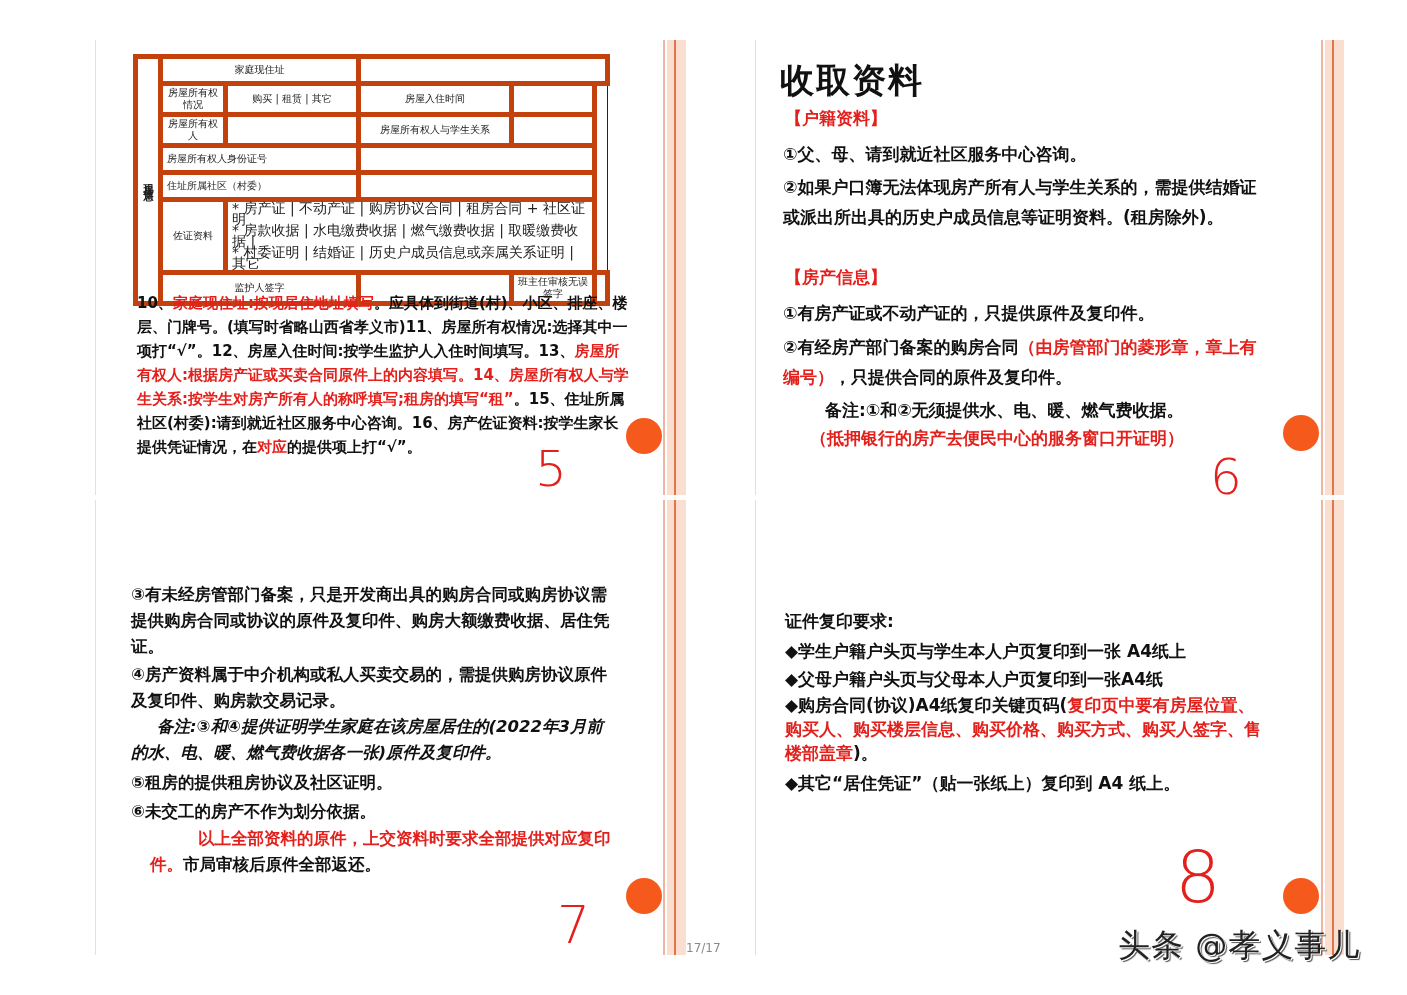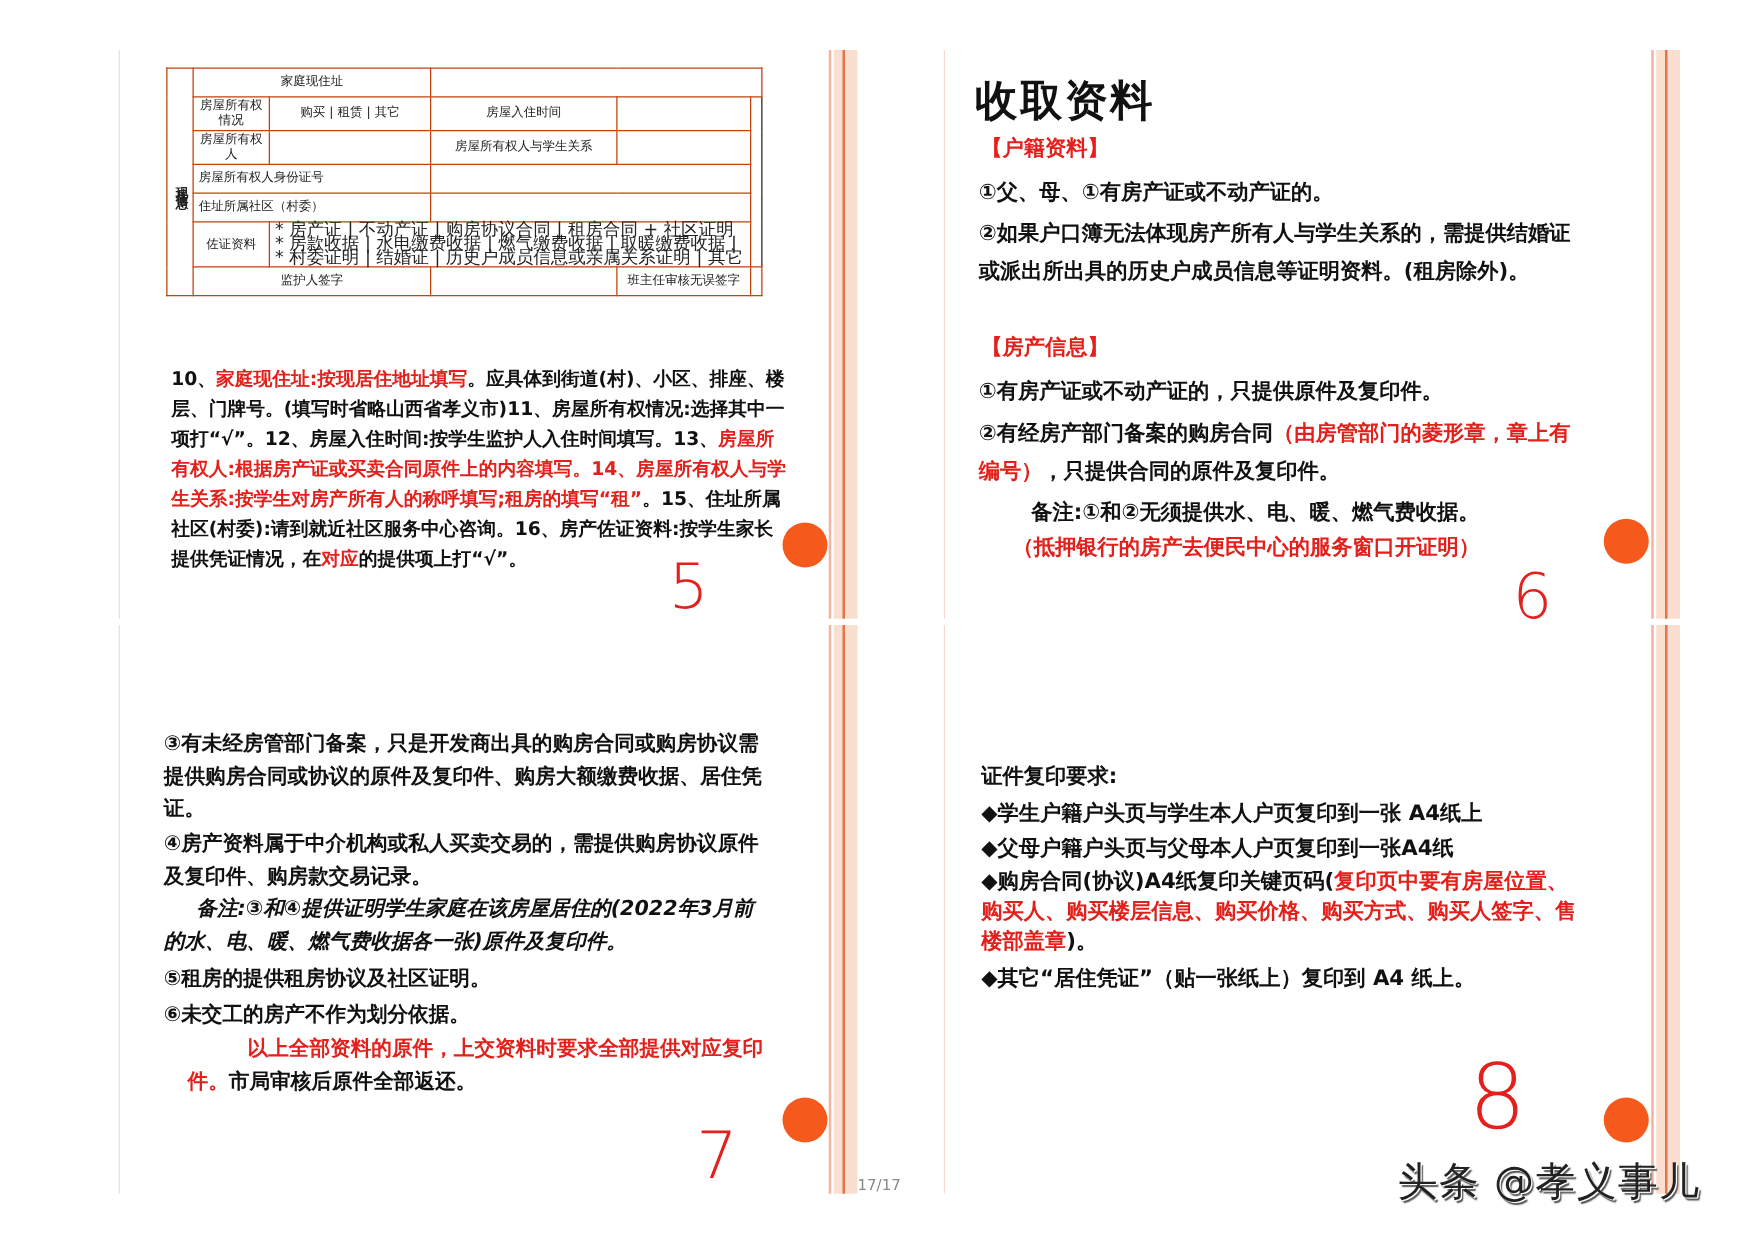--- a/index.html
+++ b/index.html
@@ -12,21 +12,21 @@
   .stripe{position:absolute;top:0;height:100%;}
   .stripe .band{position:absolute;top:0;height:100%;width:19px;left:4px;background:rgba(240,160,120,0.35);}
   .stripe .thin{position:absolute;top:0;height:100%;width:2px;background:rgba(230,120,80,0.55);}
   .stripe .core{position:absolute;top:0;height:100%;width:2px;left:11px;background:rgba(220,90,40,0.8);}
   .leftline{position:absolute;top:0;height:100%;width:1px;background:rgba(230,150,120,0.35);}
   .dot{position:absolute;width:36px;height:36px;border-radius:50%;background:#f55a1c;}
   .num{position:absolute;color:#e3201b;font-family:"DejaVu Sans",sans-serif;font-weight:300;}
   .red{color:#e3201b;}
   
   .form{position:absolute;left:38px;top:14px;width:477px;border:1.5px solid #222;border-collapse:collapse;font-size:10px;color:#222;}
-  .form td{border:1px solid #c2410c;padding:1px 4px;text-align:center;line-height:12px;height:20px;}
+  .form td{border:5px solid #c2410c;padding:1px 4px;text-align:center;line-height:12px;height:20px;}
   .vert{width:14px;writing-mode:vertical-rl;letter-spacing:2px;font-weight:bold;}
   .left{text-align:left !important;}
   .body-text{position:absolute;font-size:15.5px;font-weight:bold;line-height:24px;}
   .h1{position:absolute;font-family:Liberation Serif, serif;font-weight:bold;font-size:34px;letter-spacing:2px;}
   .sub{position:absolute;font-size:17px;font-weight:bold;}
   .para{position:absolute;font-size:17px;font-weight:bold;line-height:30px;}
   .page-indicator{position:absolute;left:686px;top:941px;font-size:12px;color:#8a8a8a;}
   .watermark{position:absolute;left:1118px;top:924px;font-size:32px;color:#222;text-shadow:1px 1px 0 #fff,2px 2px 1px #555;letter-spacing:1px;}
 </style>
 </head>
@@ -87,21 +87,21 @@
       <div class="band"></div>
       <div class="core"></div>
   </div>
   <div class="num" style="left:440px;top:400px;font-size:50px;">5</div>
 </div>
 
 <div class="slide s2">
   <div class="leftline" style="left:0;"></div>
   <div class="h1" style="left:25px;top:18px;">收取资料</div>
   <div class="sub red" style="left:30px;top:67px;">【户籍资料】</div>
-  <div class="para" style="left:28px;top:99px;width:475px;">①父、母、①有房产证或不动产证的。</div>
+  <div class="para" style="left:28px;top:99px;width:475px;">①父、母、请到就近社区服务中心咨询。</div>
   <div class="para" style="left:28px;top:132px;width:475px;">②如果户口簿无法体现房产所有人与学生关系的，需提供结婚证或派出所出具的历史户成员信息等证明资料。(租房除外)。</div>
   <div class="sub red" style="left:30px;top:226px;">【房产信息】</div>
   <div class="para" style="left:28px;top:258px;width:475px;">①有房产证或不动产证的，只提供原件及复印件。</div>
   <div class="para" style="left:28px;top:292px;width:475px;">
     <span>②有经房产部门备案的购房合同</span><span class="red">（由房管部门的菱形章，章上有编号）</span><span>，只提供合同的原件及复印件。</span>
   </div>
   <div class="para" style="left:70px;top:355px;">备注:①和②无须提供水、电、暖、燃气费收据。</div>
   <div class="para red" style="left:55px;top:383px;">（抵押银行的房产去便民中心的服务窗口开证明）</div>
   <div class="dot" style="left:528px;top:375px;"></div>
   <div class="stripe" style="left:566px;width:30px;">

